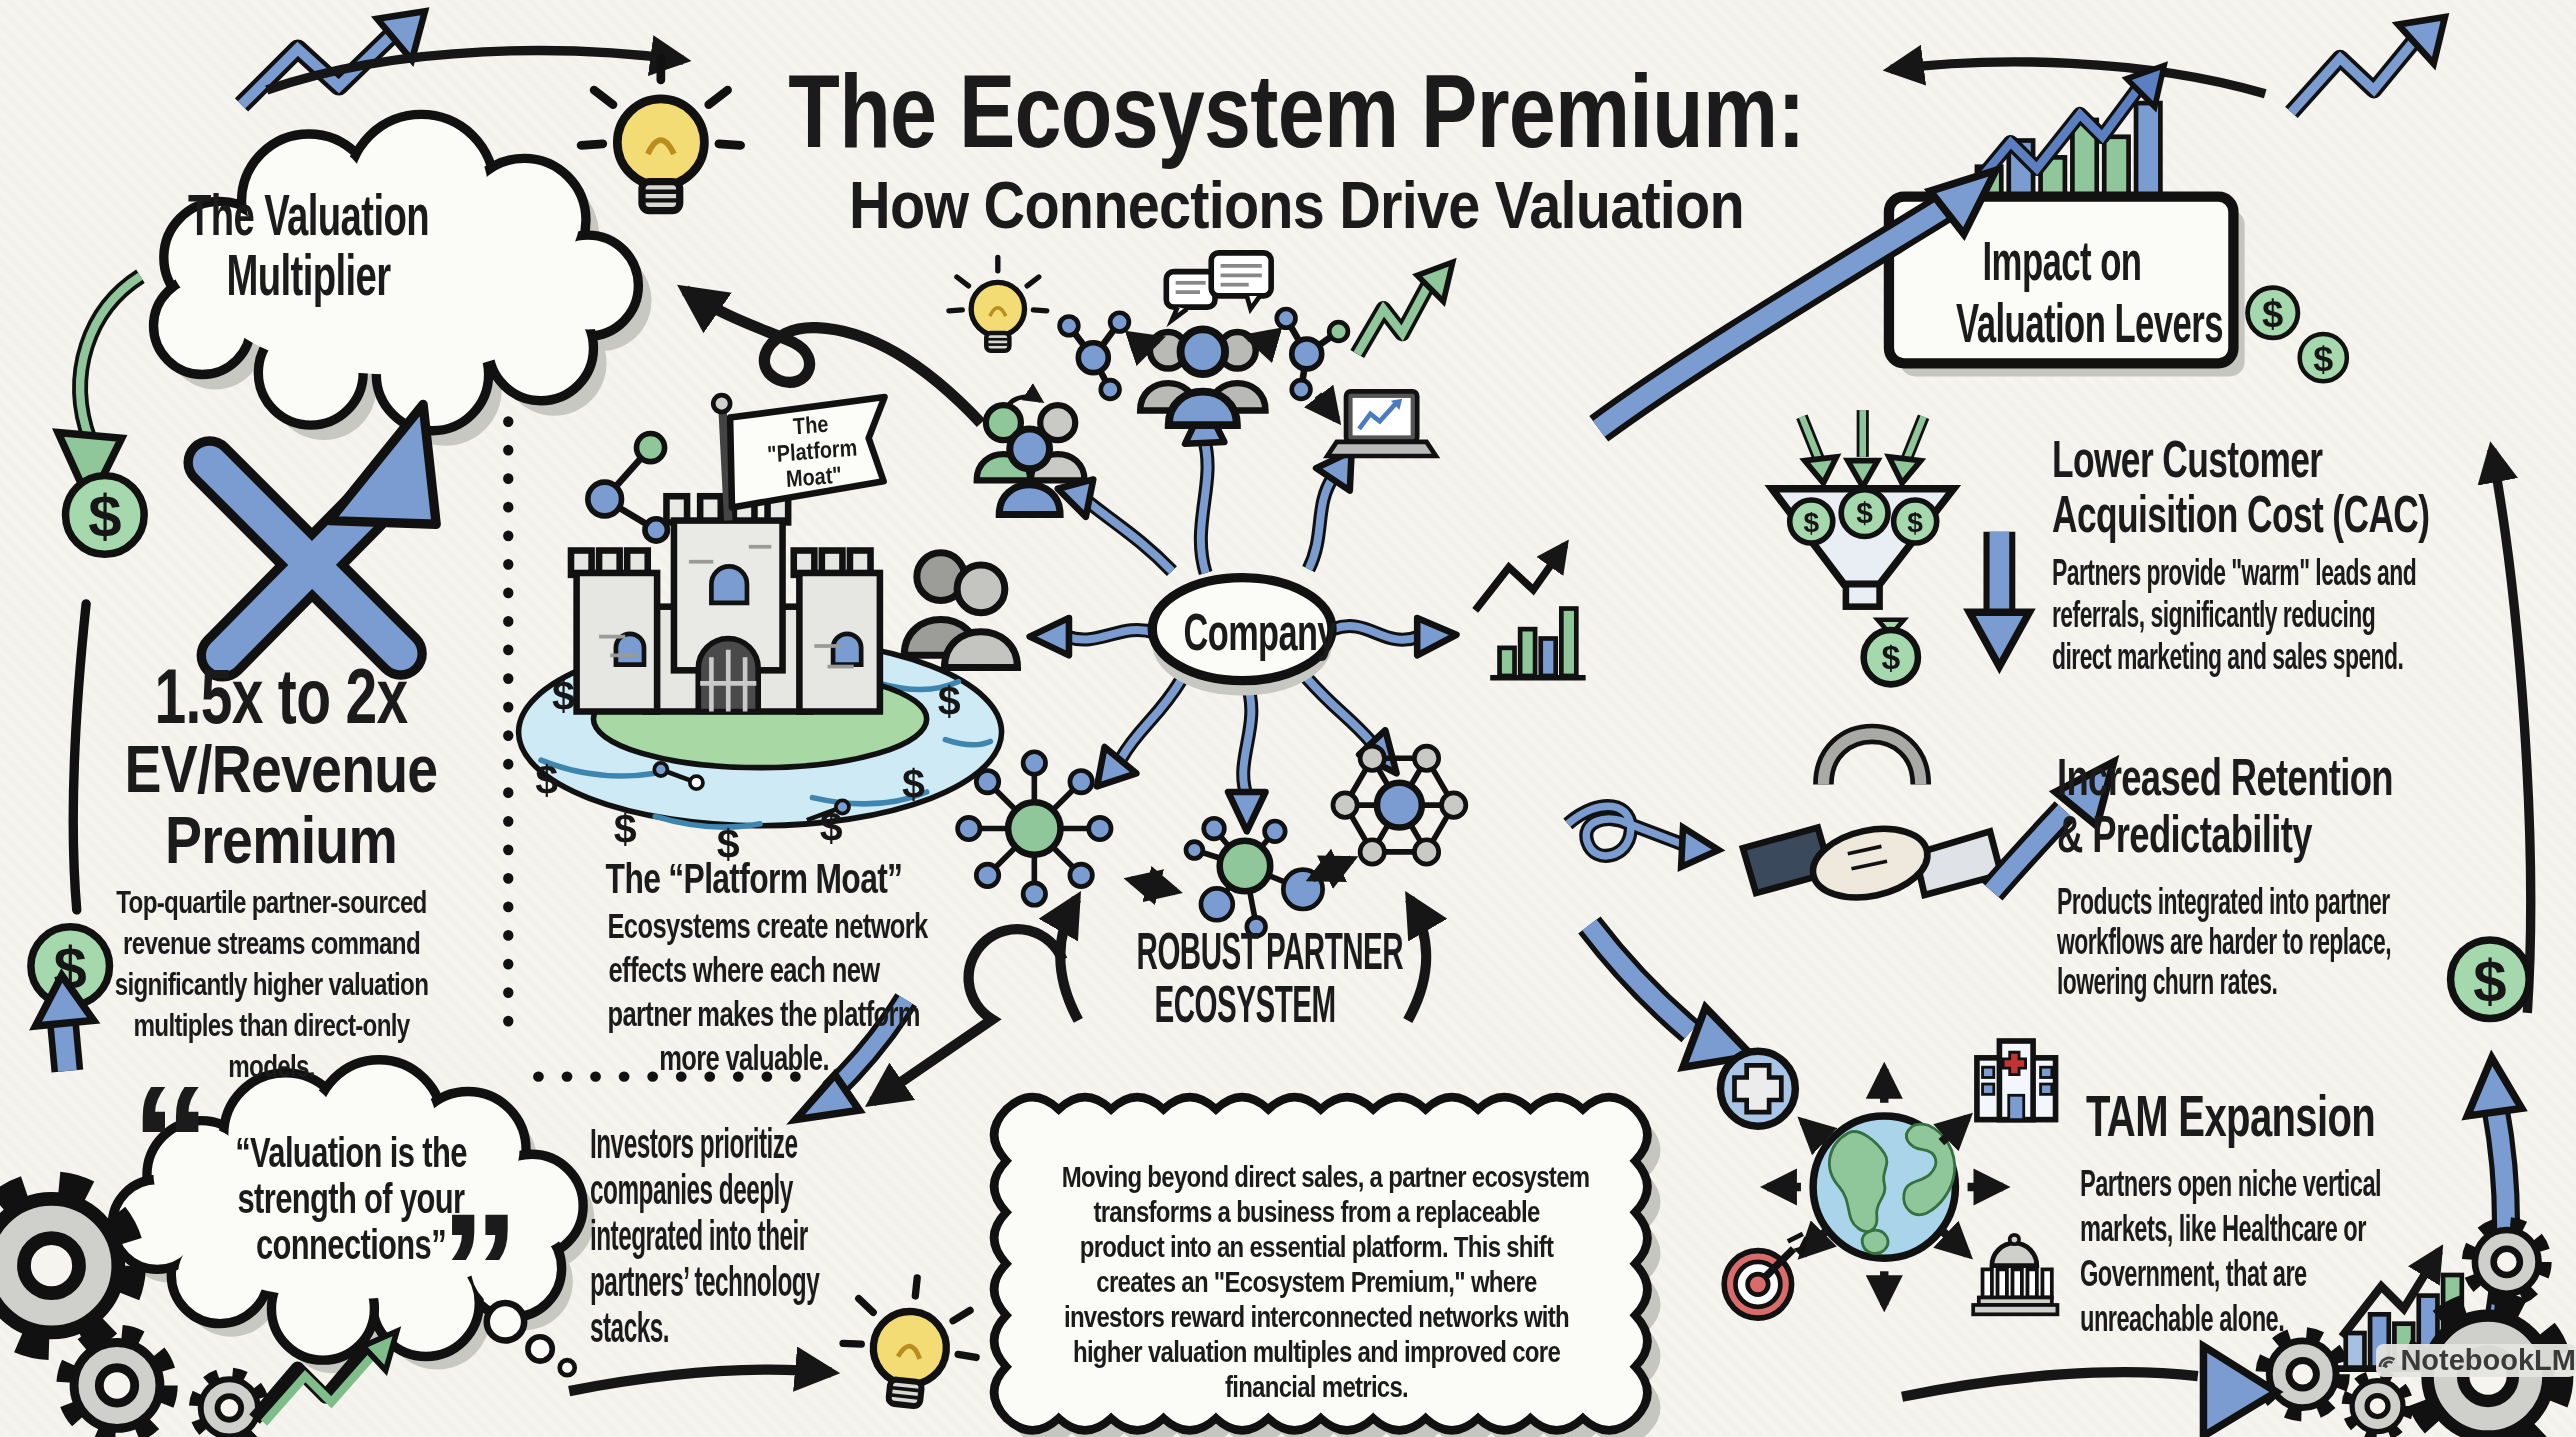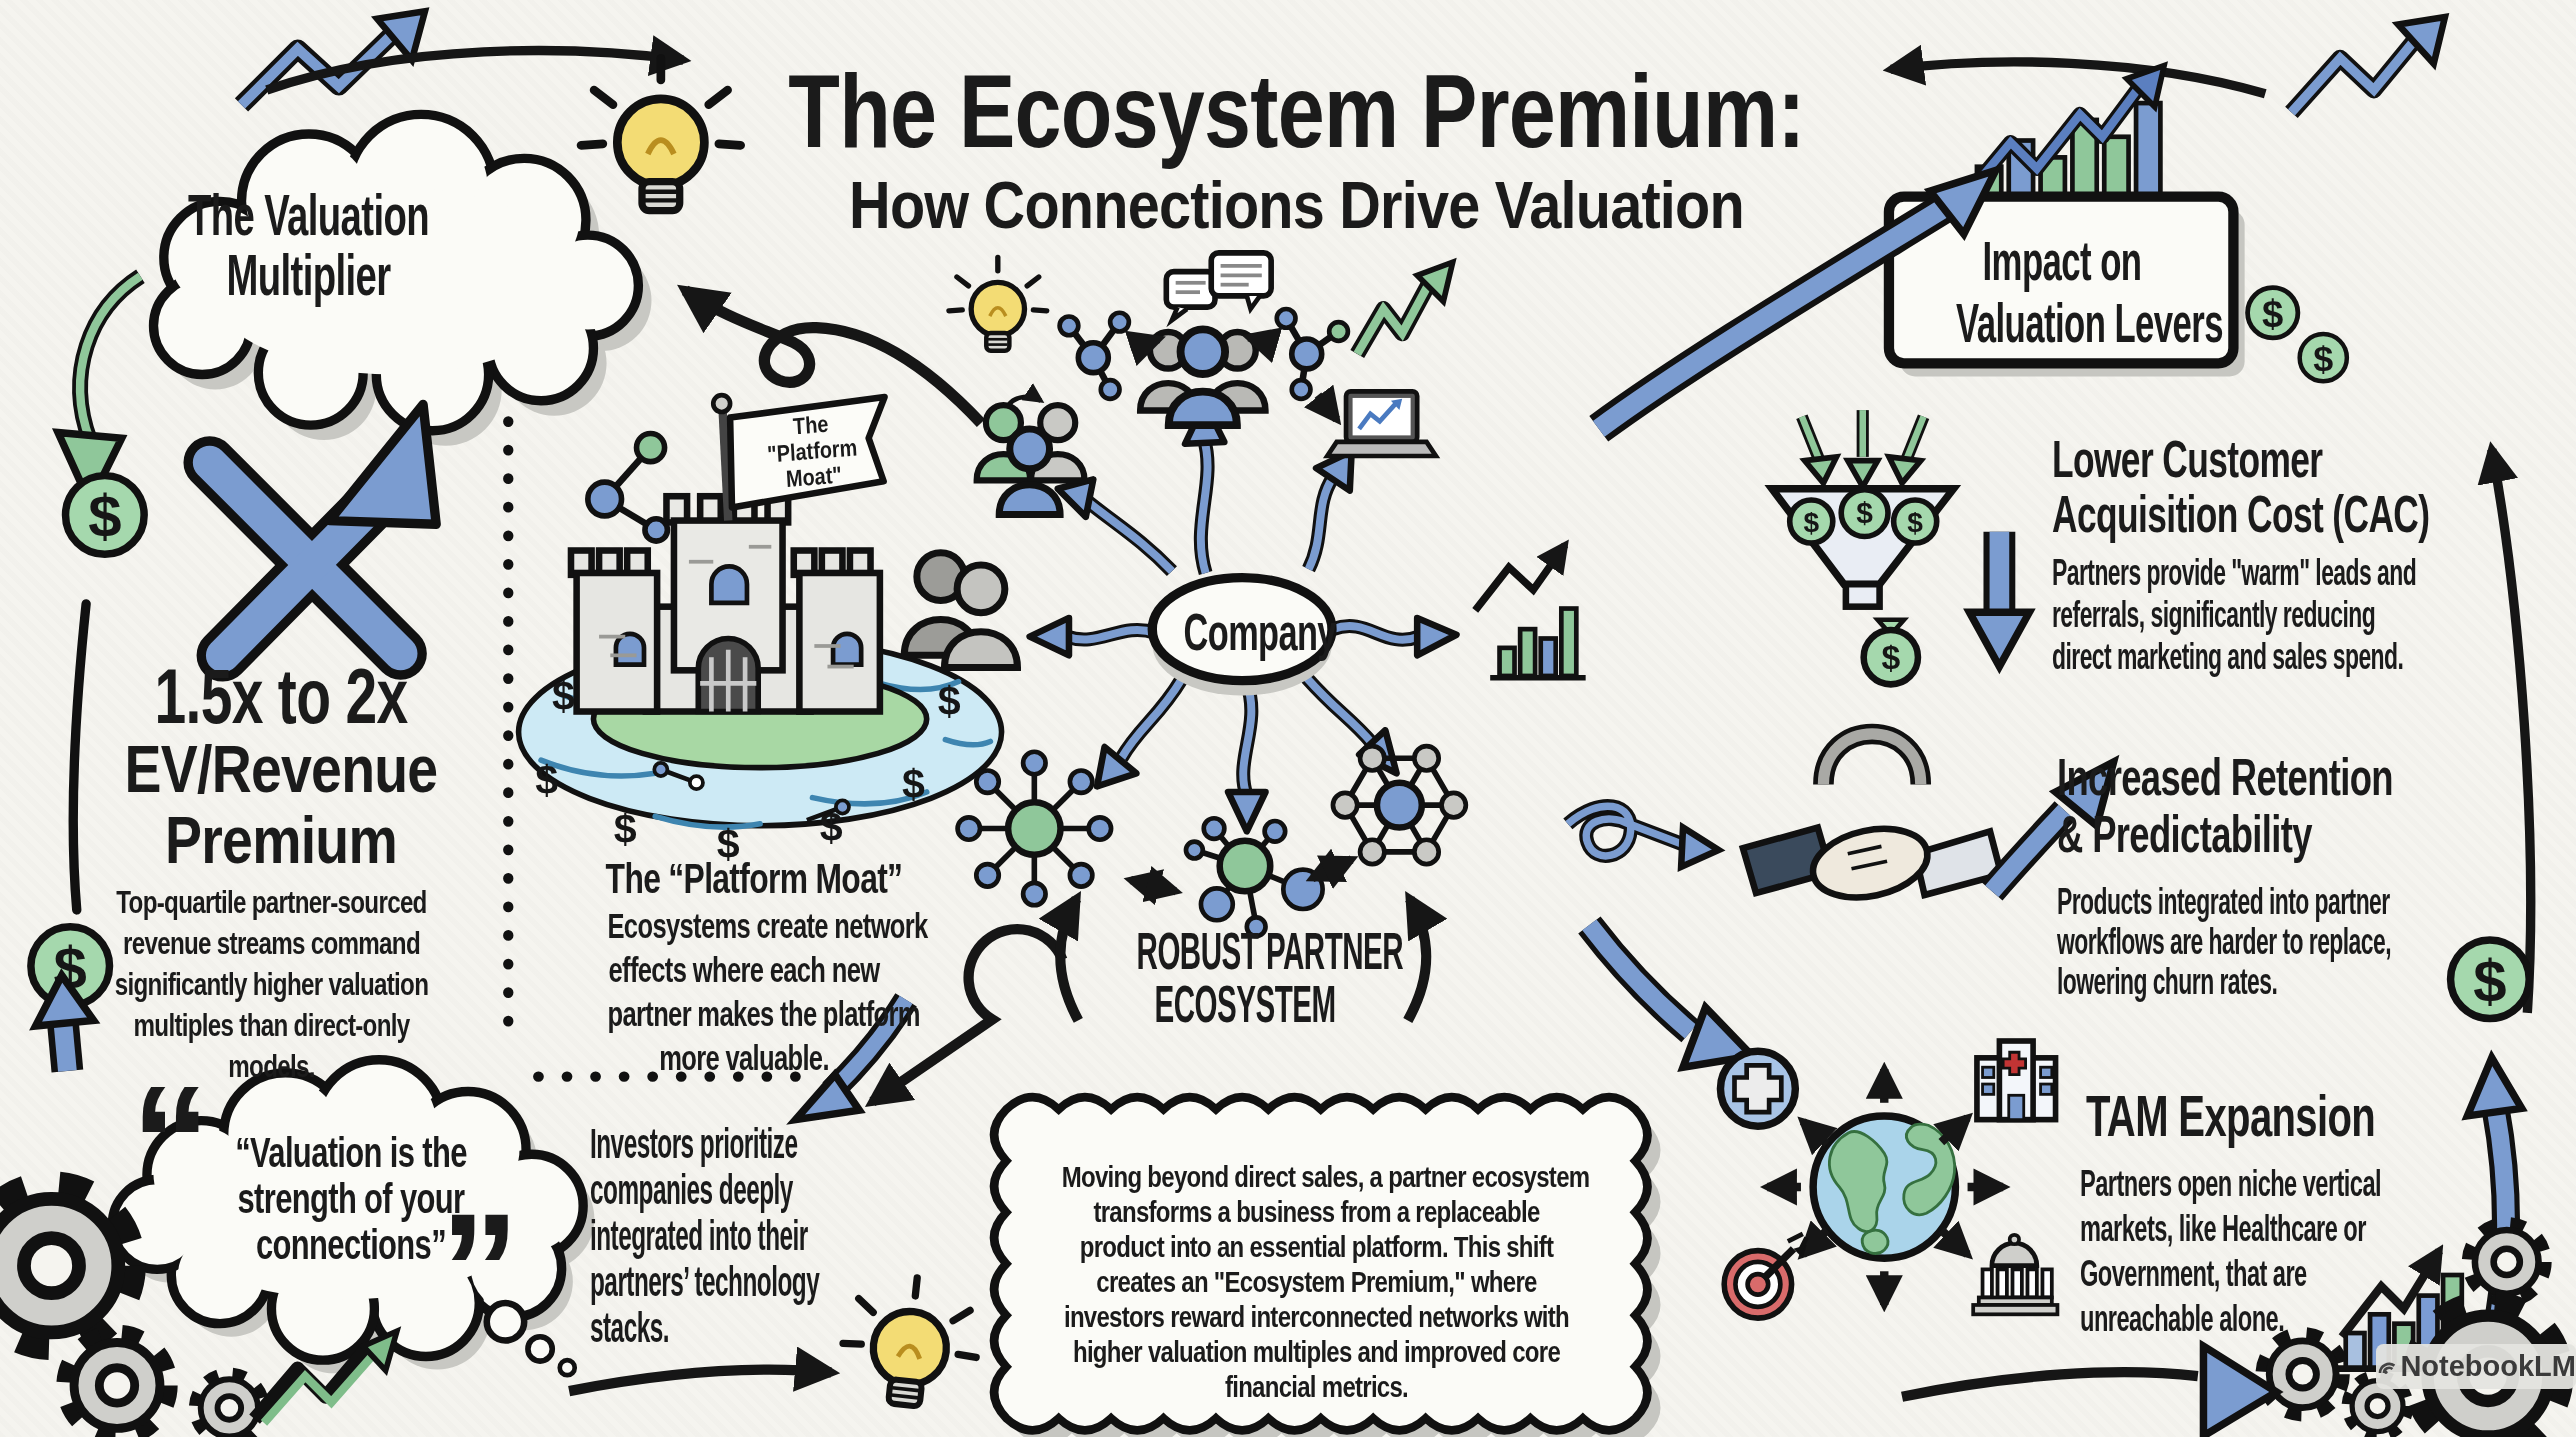--- a/index.html
+++ b/index.html
@@ -12,21 +12,21 @@
   #canvas{position:relative;width:2576px;height:1438px;}
   svg.layer{position:absolute;left:0;top:0;}
   svg text{font-family:"Liberation Sans",sans-serif;font-weight:800;fill:#161616;}
   .t{
     position:absolute;color:#1b1b1b;font-weight:800;
     white-space:pre;line-height:1.12;letter-spacing:-0.9px;
   }
   .ctr{text-align:center;transform-origin:center top;}
   .lft{text-align:left;transform-origin:0 0;}
   .wm{
-    position:absolute;left:2376px;top:1344px;width:200px;height:45px;
+    position:absolute;left:2376px;top:1344px;width:200px;height:33px;
     background:rgba(228,228,223,0.95);border-radius:7.5px;
     display:flex;align-items:center;justify-content:center;gap:2px;
   }
   .wm span{font-size:29px;font-weight:600;color:#3a3a3a;letter-spacing:0;}
 </style>
 </head>
 <body>
 
 <div id="canvas">
 

